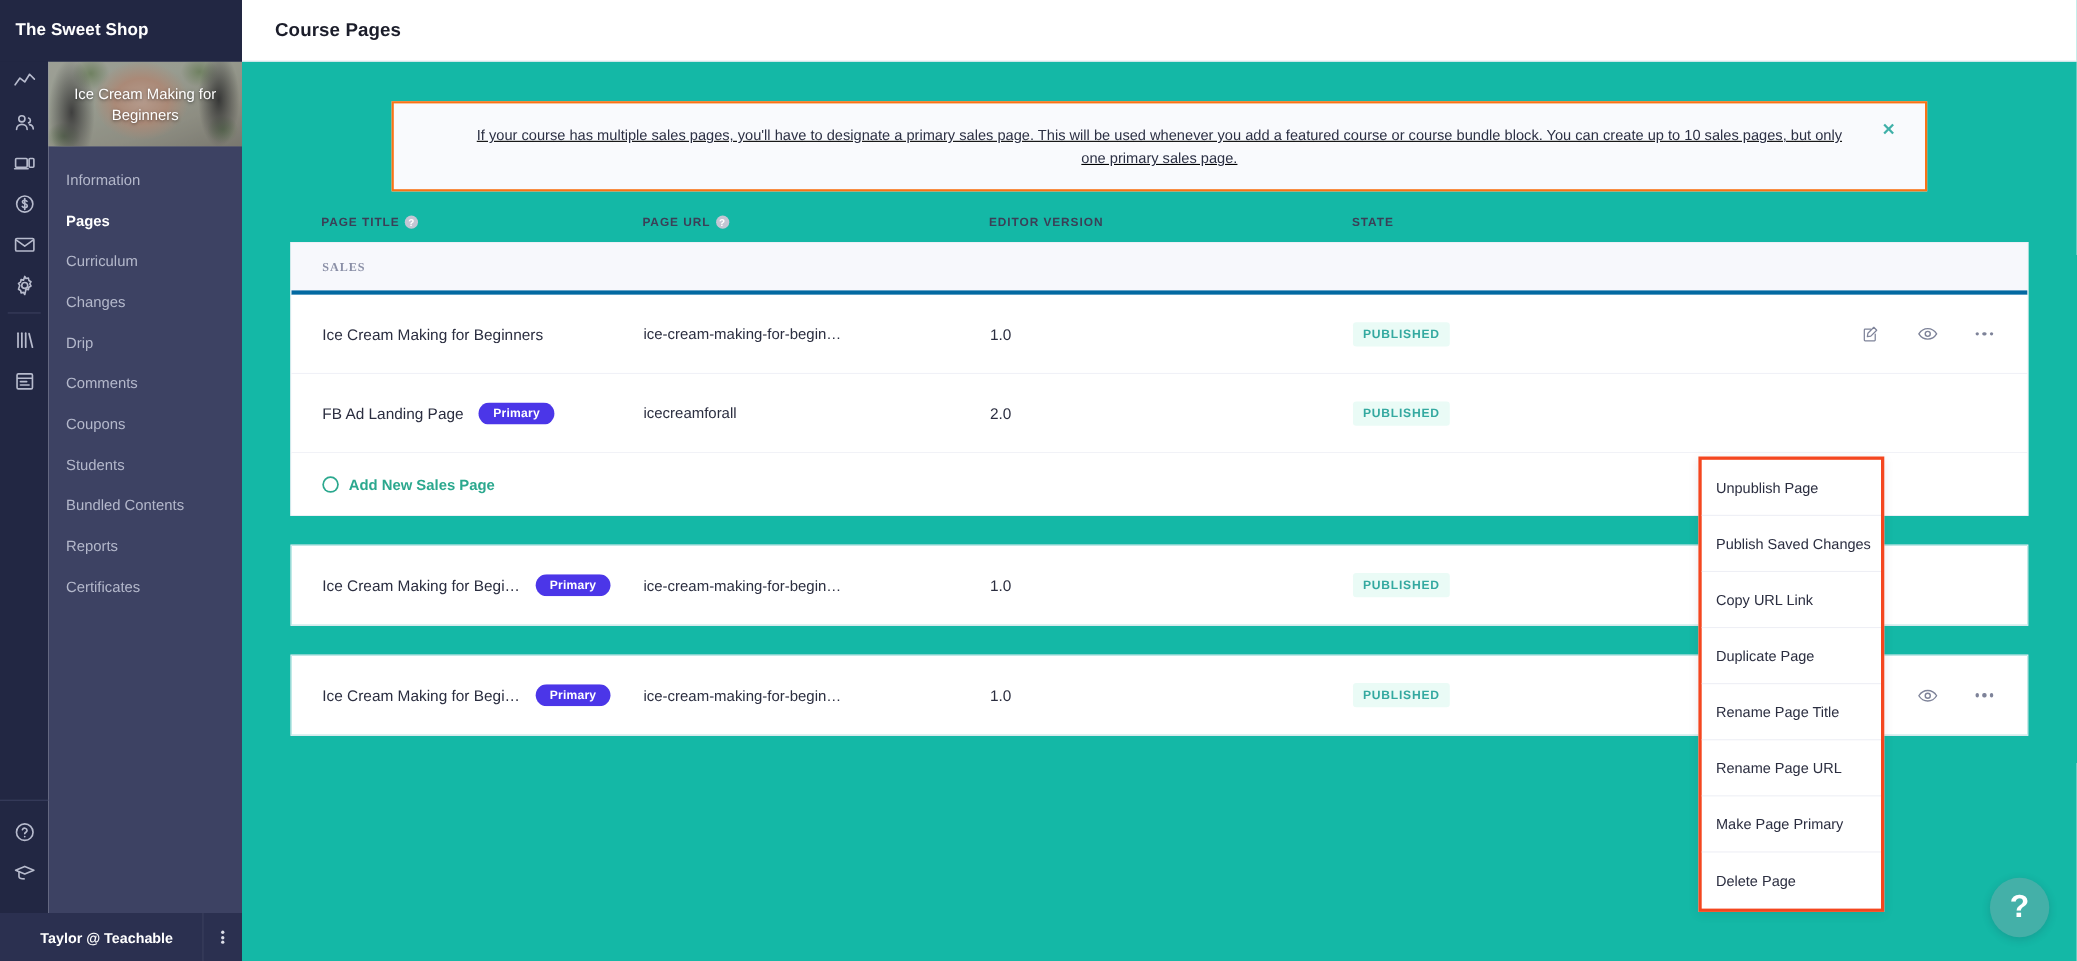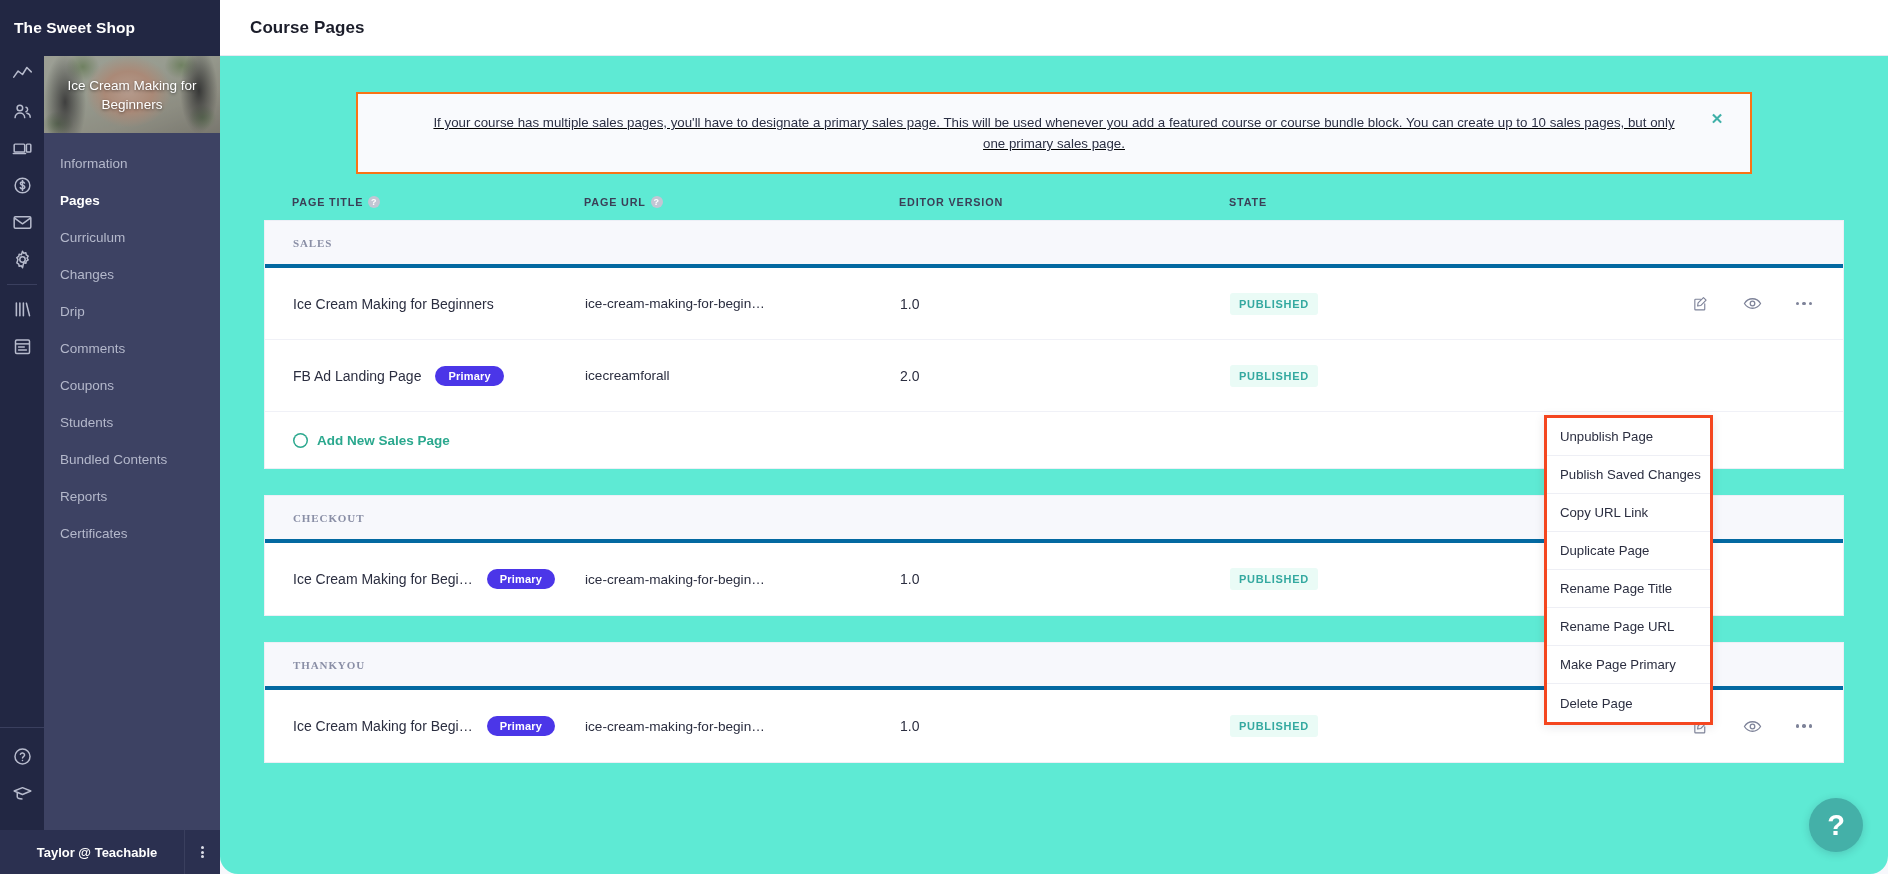--- a/index.html
+++ b/index.html
@@ -96,21 +96,21 @@
     padding-left: 10px;
   }
   .user-kebab {
     width: 36px; height: 44px; border-left: 1px solid #3a3f5e;
     display: flex; align-items: center; justify-content: center;
     color: #cfd2df;
   }
   .kebab-dot { width: 3px; height: 3px; background: #dcdee8; border-radius: 50%; margin: 1.5px 0; }
 
   
-  .main { flex: 1 1 auto; height: 874px; display: flex; flex-direction: column; background: #5eead4; border-radius: 18px; }
+  .main { flex: 1 1 auto; height: 874px; display: flex; flex-direction: column; background: #14b8a6; }
   .topbar {
     height: 56px; background: #ffffff;
     border-bottom: 1px solid #e7e9f2;
     display: flex; align-items: center; padding-left: 30px;
     flex: 0 0 56px;
   }
   .page-title { font-size: 17px; font-weight: bold; color: #1b1d2a; letter-spacing: .1px; }
 
   .content { flex: 1 1 auto; overflow: hidden; position: relative; padding: 0 0 0 0; }
 
@@ -223,21 +223,21 @@
   .menu {
     position: absolute;
     left: 1324px; top: 359px;
     width: 169px;
     background: #ffffff;
     border: 3px solid #f4461f;
     box-shadow: 0 2px 10px rgba(25,28,45,.10);
     z-index: 40;
   }
   .menu-item {
-    height: 38px; display: flex; align-items: center;
+    height: 51px; display: flex; align-items: center;
     padding-left: 13px;
     font-size: 13.2px; color: #2b2e40;
     border-bottom: 1px solid #eeeff5;
     white-space: nowrap;
   }
   .menu-item:last-child { border-bottom: none; }
 
   
   .help-fab {
     position: absolute; right: 25px; bottom: 22px;
@@ -459,39 +459,37 @@
                     </svg>
                 </span>
                 <span>Add New Sales Page</span>
               </div>
             </div>
           </div>
 
           <div class="gap"></div>
 
           <div class="section-card">
-            <div class="section-head">CHECKOUT</div>
             <div class="row">
               <div class="cell-title">
                 <span class="title-text">Ice Cream Making for Begi…</span>
                 <span class="badge-primary">Primary</span>
               </div>
               <div class="cell-url">ice-cream-making-for-begin…</div>
               <div class="cell-ver">1.0</div>
               <div class="cell-state">
                 <span class="badge-published">PUBLISHED</span>
               </div>
               <div class="cell-actions"></div>
             </div>
           </div>
 
           <div class="gap"></div>
 
           <div class="section-card">
-            <div class="section-head">THANKYOU</div>
             <div class="row">
               <div class="cell-title">
                 <span class="title-text">Ice Cream Making for Begi…</span>
                 <span class="badge-primary">Primary</span>
               </div>
               <div class="cell-url">ice-cream-making-for-begin…</div>
               <div class="cell-ver">1.0</div>
               <div class="cell-state">
                 <span class="badge-published">PUBLISHED</span>
               </div>

